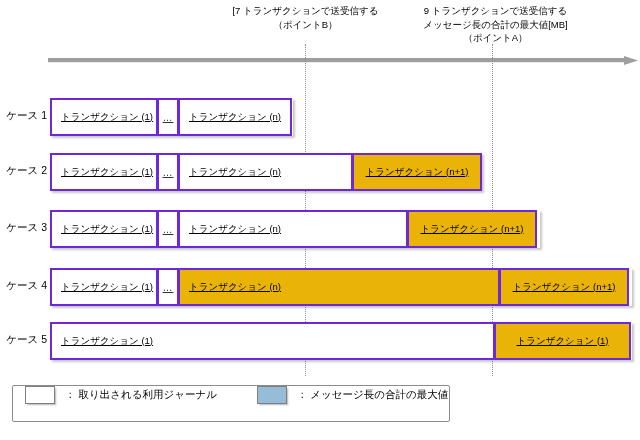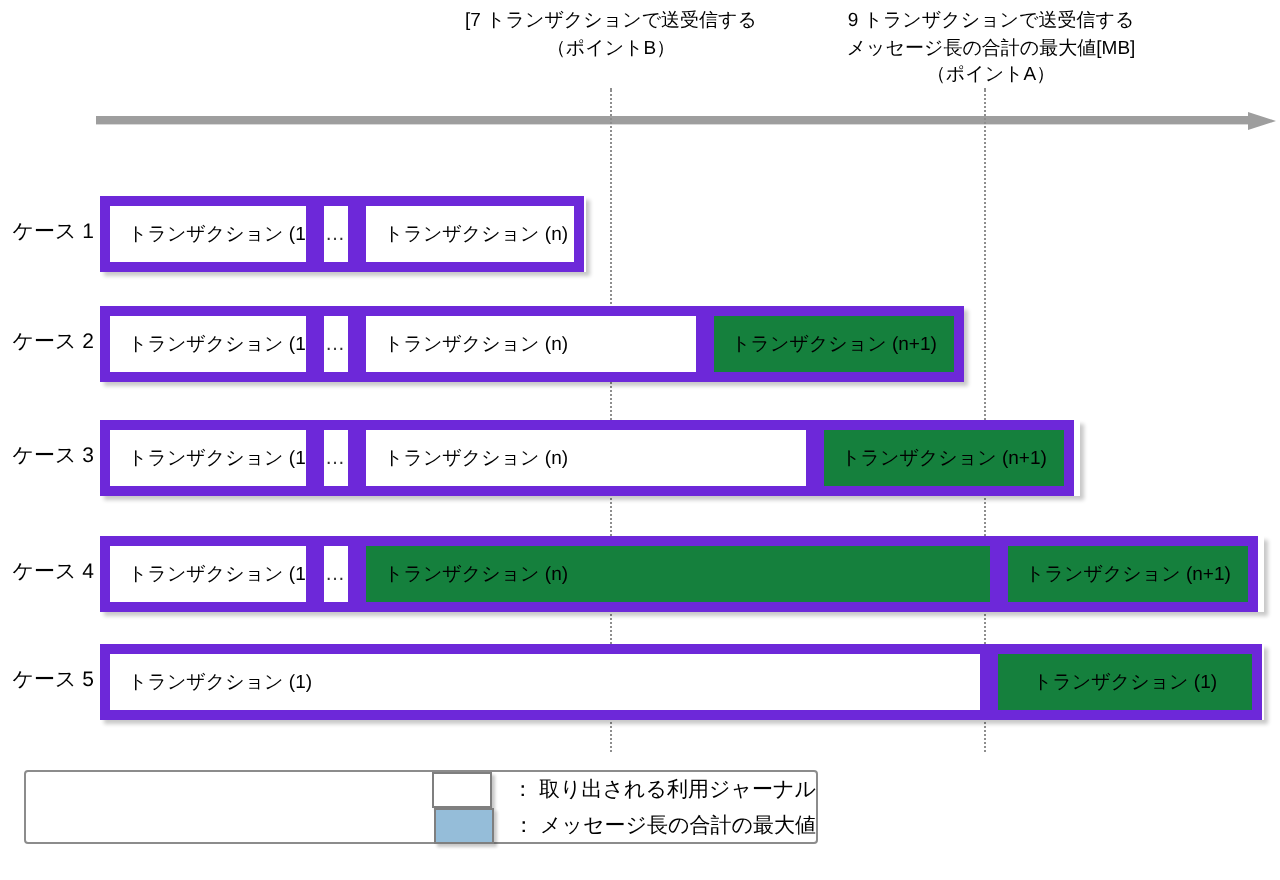--- a/index.html
+++ b/index.html
@@ -67,60 +67,60 @@
     position: absolute;
     left: 50px;
     top: 0px;
     height: 38px;
     display: flex;
     box-sizing: border-box;
     box-shadow: 2px 2px 2px rgba(0,0,0,0.22);
   }
   .seg {
     box-sizing: border-box;
-    border: 5px solid #6d28d9;
+    border: 2px solid #6d28d9;
     margin-left: -1px;
     display: flex;
     align-items: center;
     font-size: 9.5px;
     white-space: nowrap;
     overflow: hidden;
+    text-decoration: underline;
   }
   .seg:first-child { margin-left: 0; }
   .seg.white { background: #ffffff; }
-  .seg.blue  { background: #15803d; }
+  .seg.blue  { background: #eab308; }
   .seg.pad   { padding-left: 9px; }
   .seg.center { justify-content: center; padding-left: 0; }
   .seg.ellipsis {
     justify-content: center;
     color: #333;
     font-size: 10px;
     letter-spacing: 1px;
   }
 
   #row-1 { top: 98px; }
   #row-2 { top: 153px; }
   #row-3 { top: 210px; }
   #row-4 { top: 268px; }
   #row-5 { top: 322px; }
 
   
   #legend {
     position: absolute;
     left: 12px;
     top: 385px;
-    width: 397px;
+    width: 438px;
     height: 37px;
     box-sizing: border-box;
     border: 1px solid #8c8c8c;
     border-radius: 2px;
     display: flex;
-    align-items: flex-end;
+    align-items: flex-start;
     background: #ffffff;
-    flex-direction: column;
   }
   .legend-item {
     display: flex;
     align-items: center;
     white-space: nowrap;
   }
   #legend-item-extracted { margin-left: 12px; }
   #legend-item-not-extracted { margin-left: 40px; }
   .swatch {
     width: 30px;

